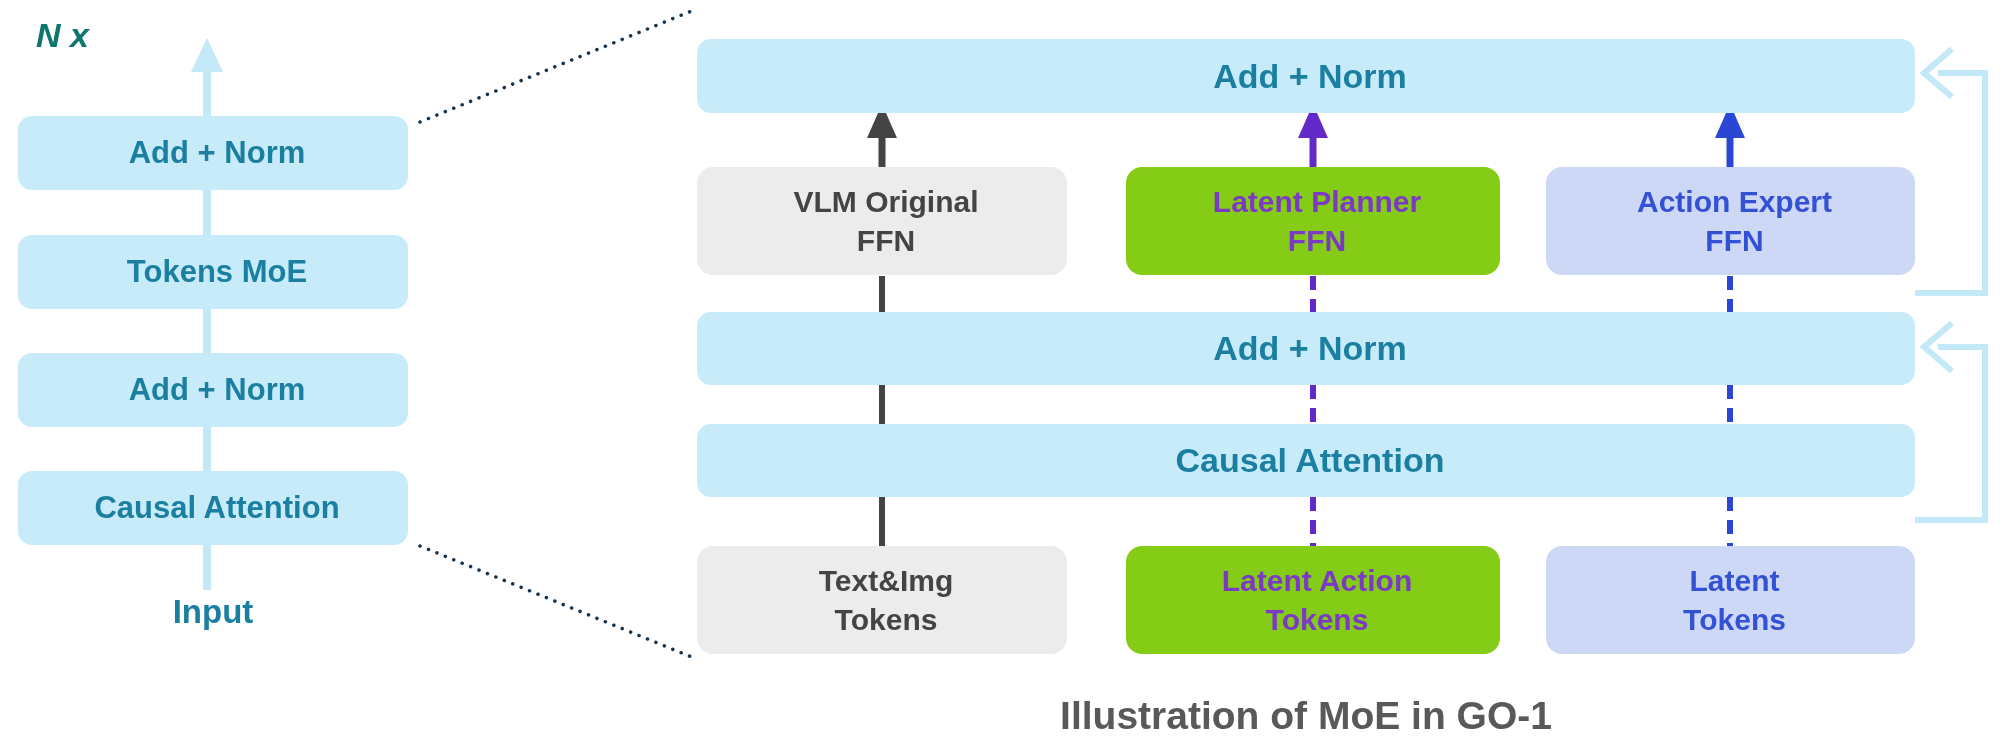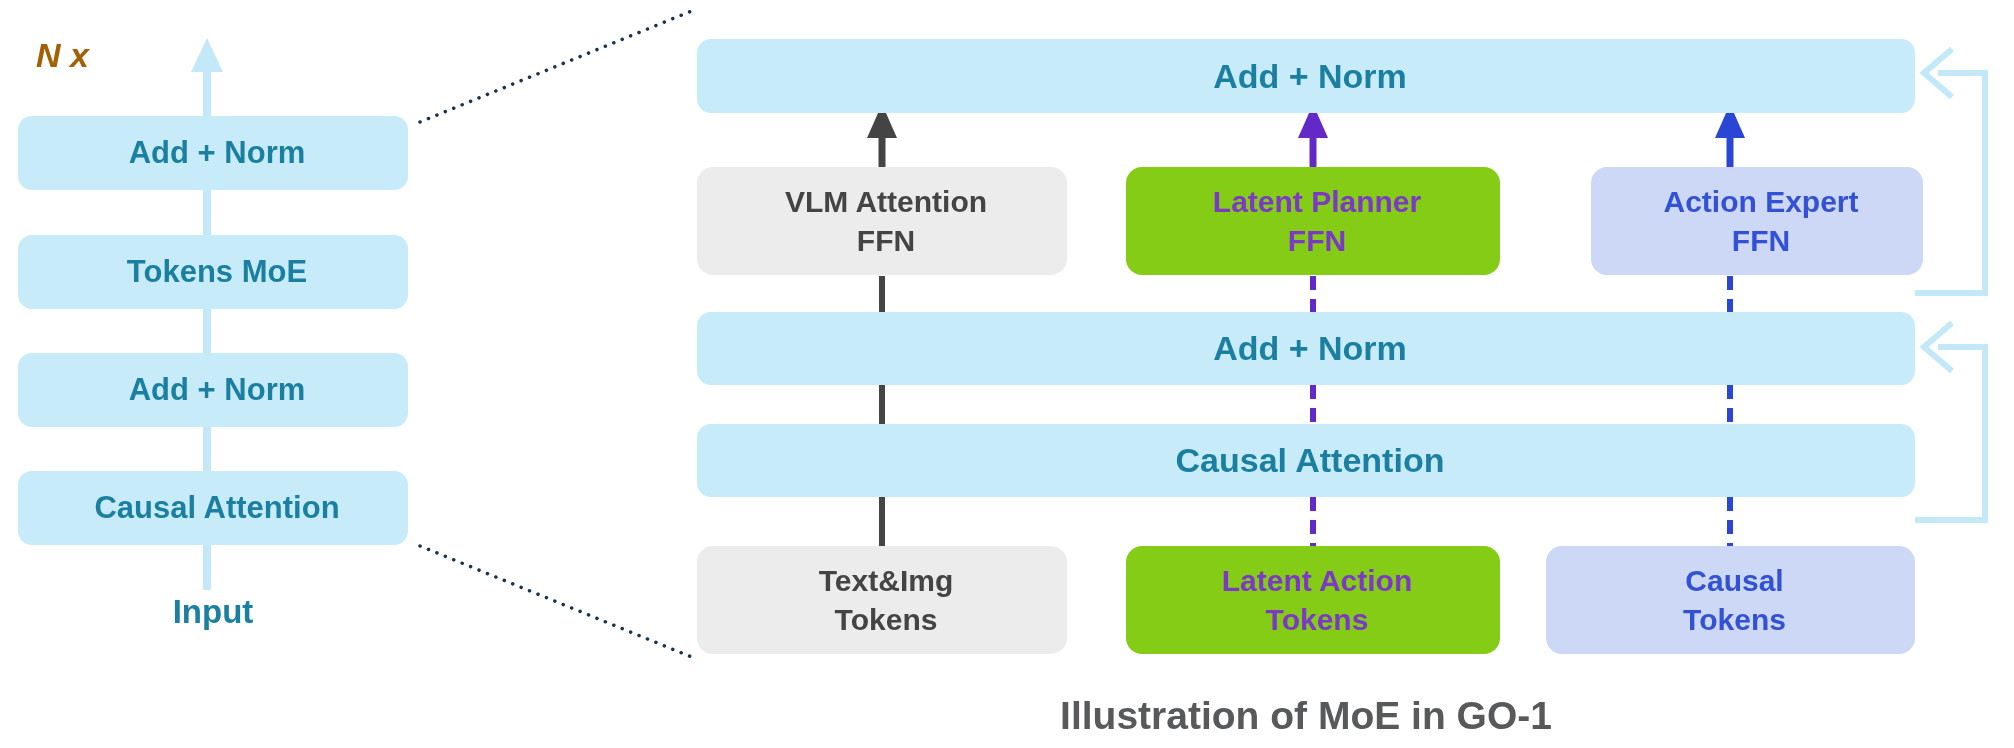--- a/index.html
+++ b/index.html
@@ -31,23 +31,23 @@
   .cyan  { background: #c7ebf9; color: #1a7fa0; }
   .grayb { background: #ececec; color: #444444; }
   .purpb { background: #84cc16; color: #7c39c5; }
   .blueb { background: #cdd7f6; color: #3351d4; }
   .left-box   { left: 18px; width: 390px; height: 74px; font-size: 31px; }
   .wide-bar   { left: 697px; width: 1218px; height: 74px; font-size: 34px; border-radius: 14px; }
   .cell       { height: 108px; font-size: 30px; line-height: 1.3; border-radius: 16px; }
   .multiline  { white-space: pre-line; }
   .n-label {
     position: absolute; z-index: 2;
-    left: 36px; top: 36px;
+    left: 36px; top: 16px;
     font-size: 34px; font-weight: bold; font-style: italic;
-    color: #a16207;
+    color: #0f766e;
   }
   .input-label {
     position: absolute; z-index: 2;
     left: 18px; top: 593px; width: 390px;
     text-align: center;
     font-size: 33px; font-weight: bold;
     color: #1a7fa0;
   }
   .caption {
     position: absolute; z-index: 2;
@@ -99,33 +99,33 @@
 
   <div class="box cyan left-box" style="top:116px;">Add + Norm</div>
   <div class="box cyan left-box" style="top:235px;">Tokens MoE</div>
   <div class="box cyan left-box" style="top:353px;">Add + Norm</div>
   <div class="box cyan left-box" style="top:471px;">Causal Attention</div>
 
   <div class="input-label">Input</div>
 
   <div class="box cyan wide-bar" style="top:39px;">Add + Norm</div>
 
-  <div class="box grayb cell multiline" style="left:697px; top:167px; width:370px;">VLM Attention
+  <div class="box grayb cell multiline" style="left:697px; top:167px; width:370px;">VLM Original
 FFN</div>
   <div class="box purpb cell multiline" style="left:1126px; top:167px; width:374px;">Latent Planner
 FFN</div>
-  <div class="box blueb cell multiline" style="left:1546px; top:167px; width:332px;margin-left:45px;">Action Expert
+  <div class="box blueb cell multiline" style="left:1546px; top:167px; width:369px;">Action Expert
 FFN</div>
 
   <div class="box cyan wide-bar" style="top:312px; height:73px;">Add + Norm</div>
 
   <div class="box cyan wide-bar" style="top:424px; height:73px;">Causal Attention</div>
 
   <div class="box grayb cell multiline" style="left:697px; top:546px; width:370px;">Text&amp;Img
 Tokens</div>
   <div class="box purpb cell multiline" style="left:1126px; top:546px; width:374px;">Latent Action
 Tokens</div>
-  <div class="box blueb cell multiline" style="left:1546px; top:546px; width:369px;">Causal
+  <div class="box blueb cell multiline" style="left:1546px; top:546px; width:369px;">Latent
 Tokens</div>
 
   <div class="caption">Illustration of MoE in GO-1</div>
 
 </div>
 
 </body></html>

